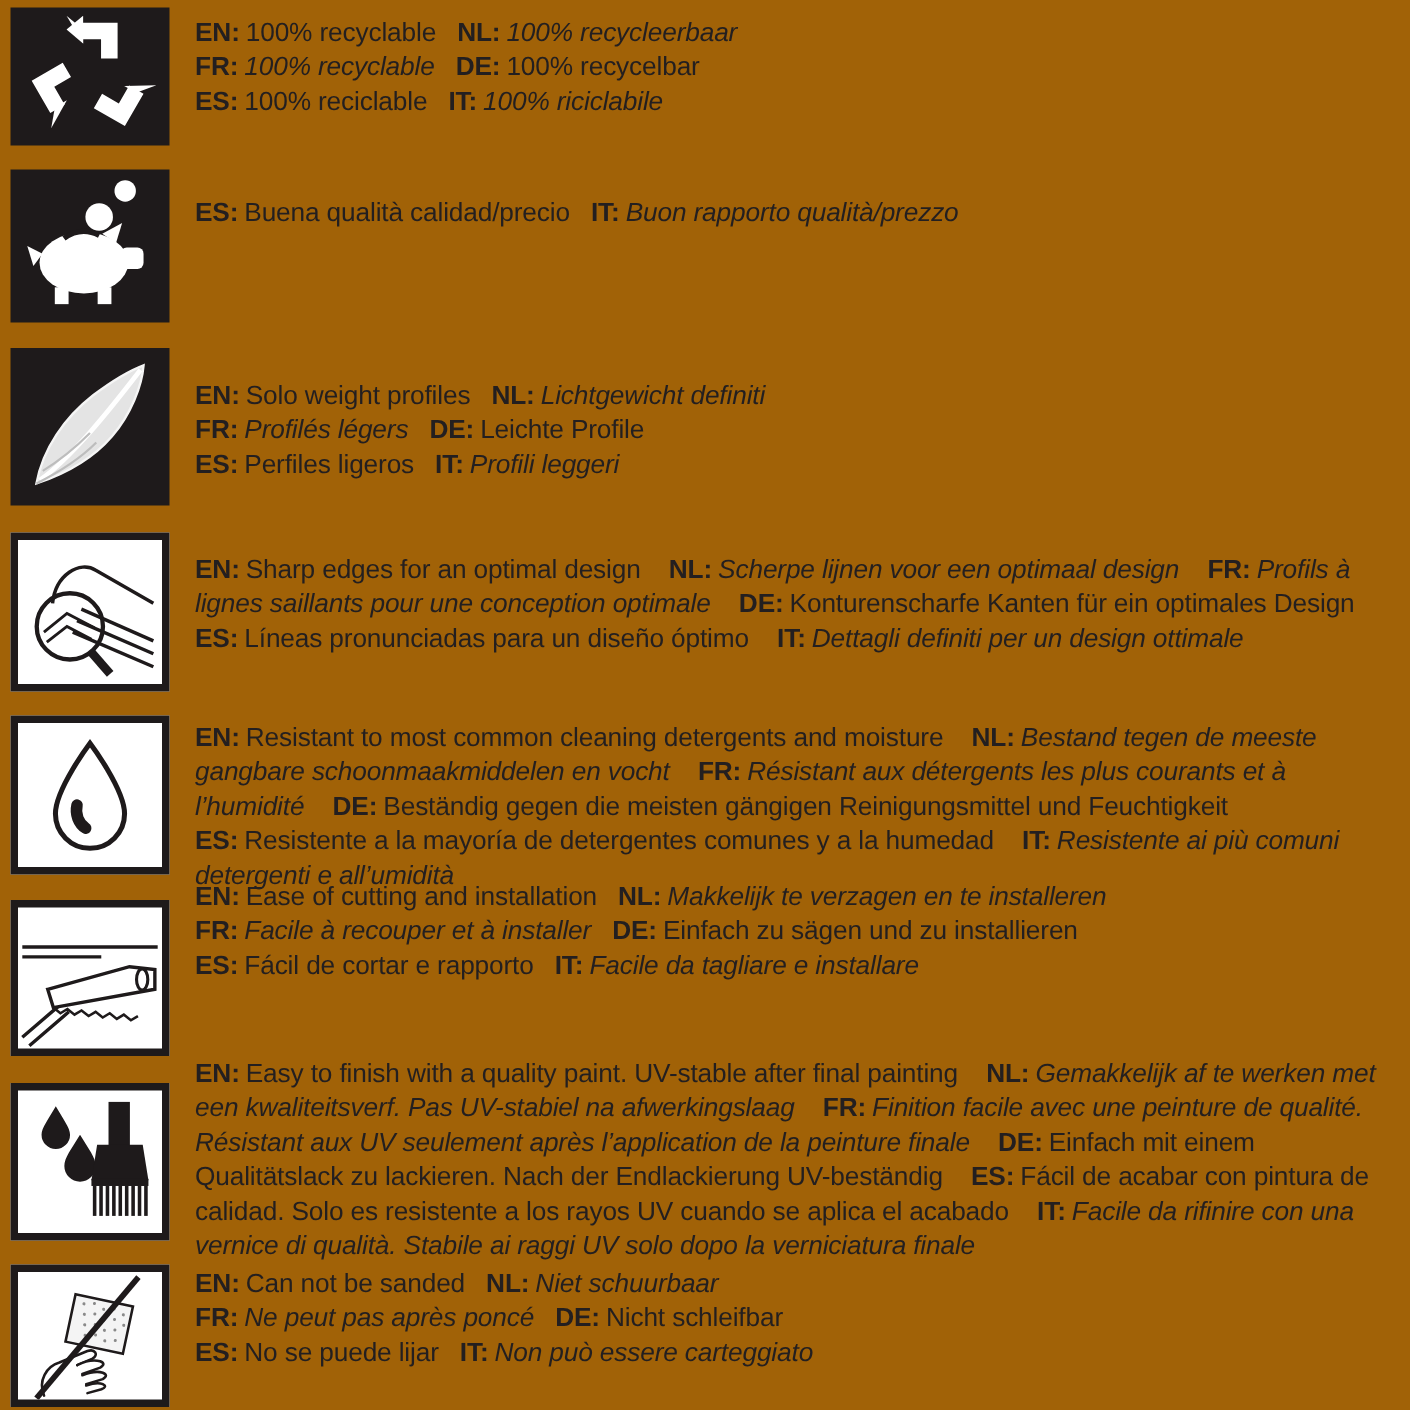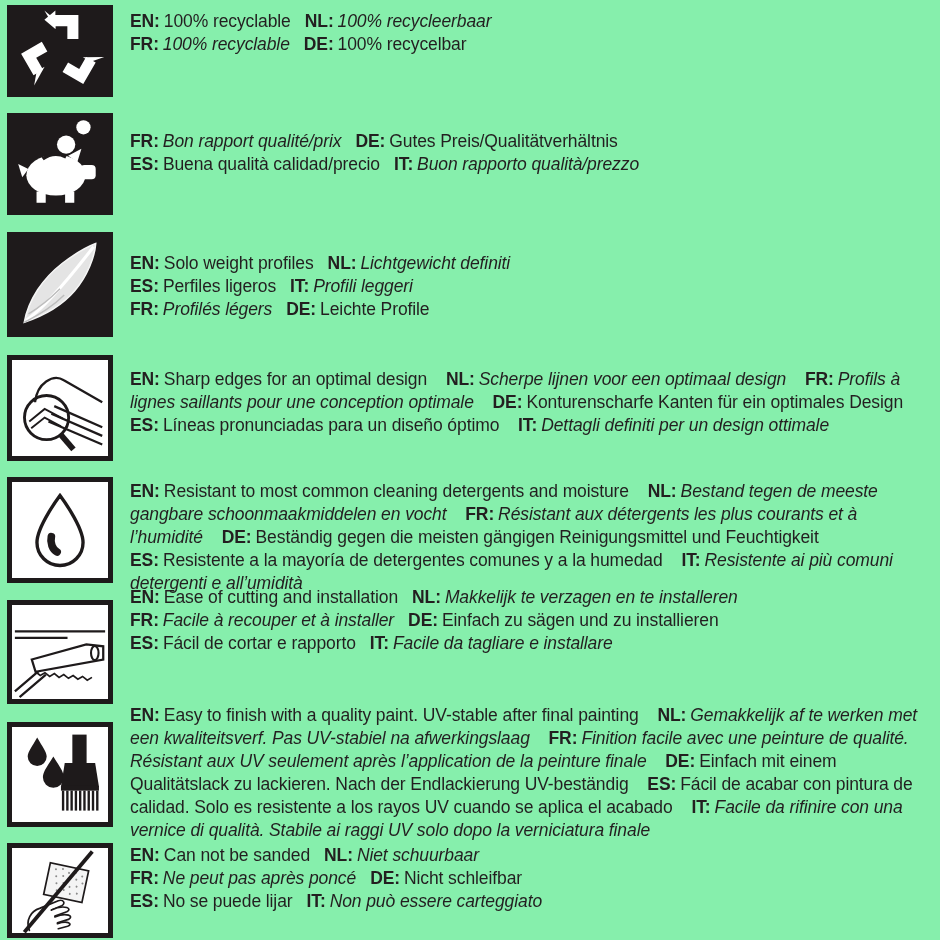--- a/index.html
+++ b/index.html
@@ -1,17 +1,17 @@
 <!DOCTYPE html>
 <html><head>
 <meta charset="utf-8">
 <style>
   html,body{margin:0;padding:0;background:#ffffff;}
   #sheet{
-    position:relative;width:940px;height:940px;background:#86efac;overflow:hidden;
+    position:relative;width:940px;height:940px;background:#a16207;overflow:hidden;
     font-family:"Liberation Sans","DejaVu Sans",sans-serif;color:#231f20;
   }
   .row{display:contents;}
   .icon-box{position:absolute;left:7px;width:106px;box-sizing:border-box;}
   .icon-box.solid{background:#1e1a1b;}
   .icon-box.outline{background:#ffffff;border:5px solid #1e1a1b;}
   .icon-box svg{display:block;width:100%;height:100%;}
   .textblock{
     position:absolute;left:130px;width:806px;
     font-size:17.5px;line-height:23px;letter-spacing:-0.1px;
@@ -38,47 +38,47 @@
             </g>
      <g transform="rotate(240 51 50)">
               <polygon points="45,16 33,6 45,26"></polygon>
               <path d="M43,11 H70 V37 H58 V23 H43 Z"></path>
             </g>
    </g>
         </svg>
       </div><div class="textblock" style="top: 10px;">
         <div class="line"><span class="seg"><span class="lang">EN:</span><span class="txt">100% recyclable</span></span><span class="seg"><span class="lang">NL:</span><span class="txt it">100% recycleerbaar</span></span></div>
         <div class="line"><span class="seg"><span class="lang">FR:</span><span class="txt it">100% recyclable</span></span><span class="seg"><span class="lang">DE:</span><span class="txt">100% recycelbar</span></span></div>
+        <div class="line"><span class="seg"><span class="lang">ES:</span><span class="txt">100% reciclable</span></span><span class="seg"><span class="lang">IT:</span><span class="txt it">100% riciclabile</span></span></div>
       </div></div><div class="row"><div class="icon-box solid" style="top: 113px; height: 102px;">
         <svg viewBox="0 0 100 100">
    <g fill="#fff">
      <ellipse cx="46" cy="61" rx="29" ry="20"></ellipse>
      <rect x="70" y="51" width="15" height="14" rx="4"></rect>
      <rect x="27" y="77" width="9" height="11"></rect>
      <rect x="55" y="77" width="9" height="11"></rect>
      <polygon points="58,42 71,35 67,48"></polygon>
      <circle cx="56" cy="31" r="9"></circle>
      <circle cx="73" cy="14" r="7"></circle>
      <polygon points="19,55 9,50 13,63"></polygon>
    </g>
    <path d="M33,45 q11,-8 23,-2" stroke="#1e1a1b" stroke-width="3.5" fill="none"></path>
         </svg>
       </div><div class="textblock" style="top: 130px;">
-        <div class="line"><span class="seg"><span class="lang">FR:</span><span class="txt it">Bon rapport qualité/prix</span></span><span class="seg"><span class="lang">DE:</span><span class="txt">Gutes Preis/Qualitätverhältnis</span></span></div>
         <div class="line"><span class="seg"><span class="lang">ES:</span><span class="txt">Buena qualità calidad/precio</span></span><span class="seg"><span class="lang">IT:</span><span class="txt it">Buon rapporto qualità/prezzo</span></span></div>
       </div></div><div class="row"><div class="icon-box solid" style="top: 232px; height: 105px;">
         <svg viewBox="0 0 100 100">
    <path d="M16,86 C20,64 34,44 52,30 C64,21 76,14 84,11 C83,24 76,42 64,56 C52,70 34,80 16,86 Z" fill="#e4e4e4" stroke="#f5f5f5" stroke-width="1.5"></path>
    <path d="M18,84 C38,70 62,40 82,14" stroke="#ffffff" stroke-width="3" fill="none"></path>
    <path d="M16,86 C28,80 42,72 54,60 M20,78 C30,72 40,64 50,54" stroke="#bdbdbd" stroke-width="1.4" fill="none"></path>
         </svg>
       </div><div class="textblock" style="top: 252px;">
         <div class="line"><span class="seg"><span class="lang">EN:</span><span class="txt">Solo weight profiles</span></span><span class="seg"><span class="lang">NL:</span><span class="txt it">Lichtgewicht definiti</span></span></div>
+        <div class="line"><span class="seg"><span class="lang">FR:</span><span class="txt it">Profilés légers</span></span><span class="seg"><span class="lang">DE:</span><span class="txt">Leichte Profile</span></span></div>
         <div class="line"><span class="seg"><span class="lang">ES:</span><span class="txt">Perfiles ligeros</span></span><span class="seg"><span class="lang">IT:</span><span class="txt it">Profili leggeri</span></span></div>
-        <div class="line"><span class="seg"><span class="lang">FR:</span><span class="txt it">Profilés légers</span></span><span class="seg"><span class="lang">DE:</span><span class="txt">Leichte Profile</span></span></div>
       </div></div><div class="row"><div class="icon-box outline" style="top: 355px; height: 106px;">
         <svg viewBox="0 0 100 100">
    <g fill="none" stroke="#1e1a1b" stroke-width="2.4">
      <path d="M24,44 C26,24 43,14 54,21 L94,44"></path>
      <path d="M44,48 L94,70"></path>
      <path d="M41,56 L94,79"></path>
      <path d="M38,64 L94,88"></path>
      <circle cx="36" cy="60" r="23" stroke-width="3"></circle>
      <path d="M18,64 L34,51 L53,61" stroke-width="2"></path>
      <path d="M20,71 L34,60 L51,69" stroke-width="2"></path>

